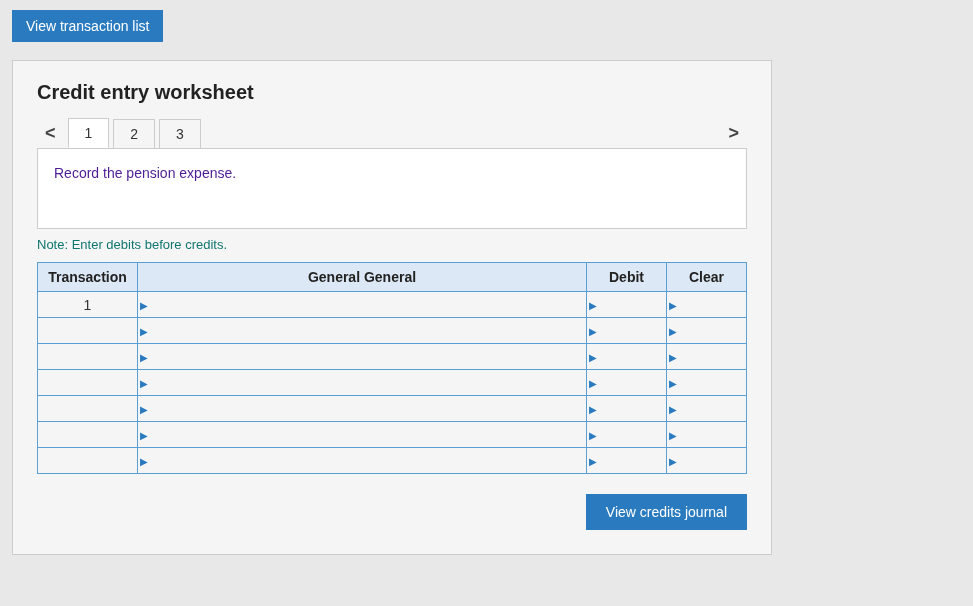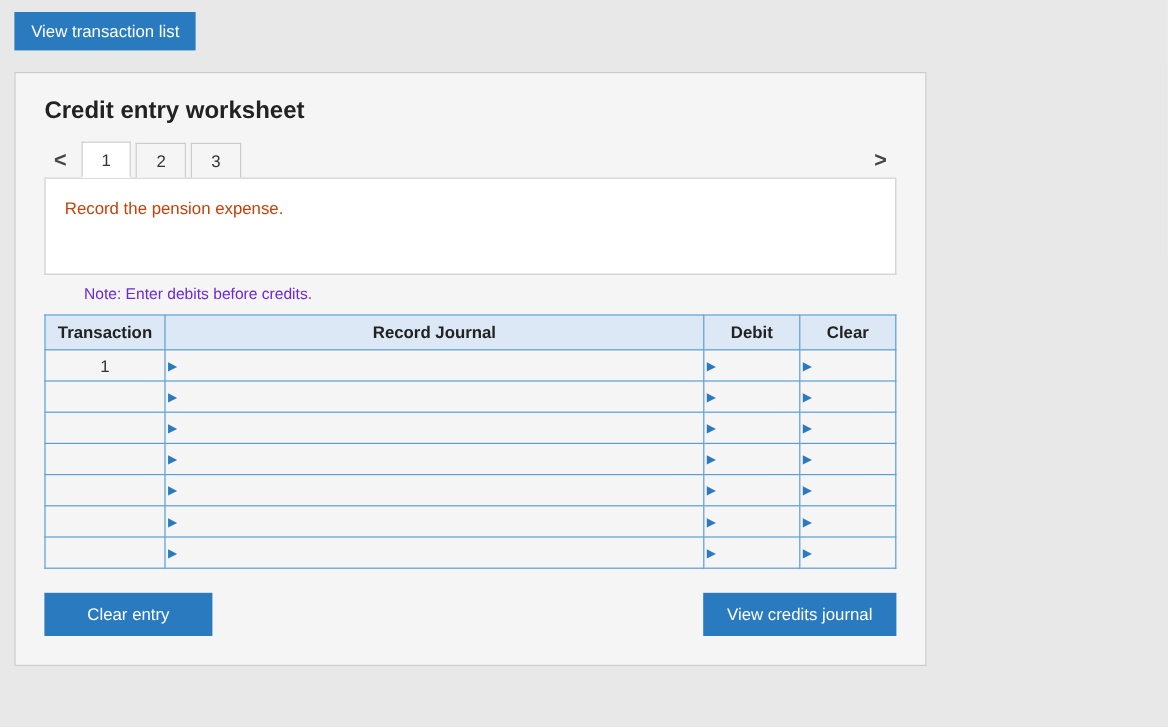--- a/index.html
+++ b/index.html
@@ -90,30 +90,29 @@
     .description-box {
       background: white;
       border: 1px solid #ccc;
       border-top: none;
       padding: 16px;
       margin-bottom: 8px;
       min-height: 80px;
     }
 
     .description-text {
-      color: #c2410c;
+      color: #4c1d95;
       font-size: 14px;
     }
 
     .note-text {
-      color: #6d28d9;
+      color: #0f766e;
       font-size: 13px;
       margin-bottom: 10px;
       margin-top: 4px;
-      margin-left: 33px;
     }
 
     .journal-table {
       width: 100%;
       border-collapse: collapse;
       margin-bottom: 20px;
     }
 
     .journal-table th {
       background: #dce8f5;
@@ -241,21 +240,21 @@
     <div class="description-box">
       <span class="description-text">Record the pension expense.</span>
     </div>
 
     <div class="note-text">Note: Enter debits before credits.</div>
 
     <table class="journal-table">
       <thead>
         <tr>
           <th class="transaction-col">Transaction</th>
-          <th class="general-col">Record Journal</th>
+          <th class="general-col">General General</th>
           <th class="debit-col">Debit</th>
           <th class="credit-col">Clear</th>
         </tr>
       </thead>
       <tbody id="table-body">
       <tr>
             <td class="transaction-cell">1</td>
             <td style="position: relative;">
               <span class="td-arrow">▶</span>
               <div class="td-input-wrap">
@@ -398,19 +397,18 @@
               <span class="td-arrow">▶</span>
               <div class="td-input-wrap">
                 <input type="text" style="">
               </div>
             </td>
           </tr>
         </tbody>
     </table>
 
     <div class="buttons-row">
-      <button class="btn-action">Clear entry</button>
       <div class="btn-spacer"></div>
       <button class="btn-action">View credits journal</button>
     </div>
 
   </div>
 </div>
 
 </body></html>

